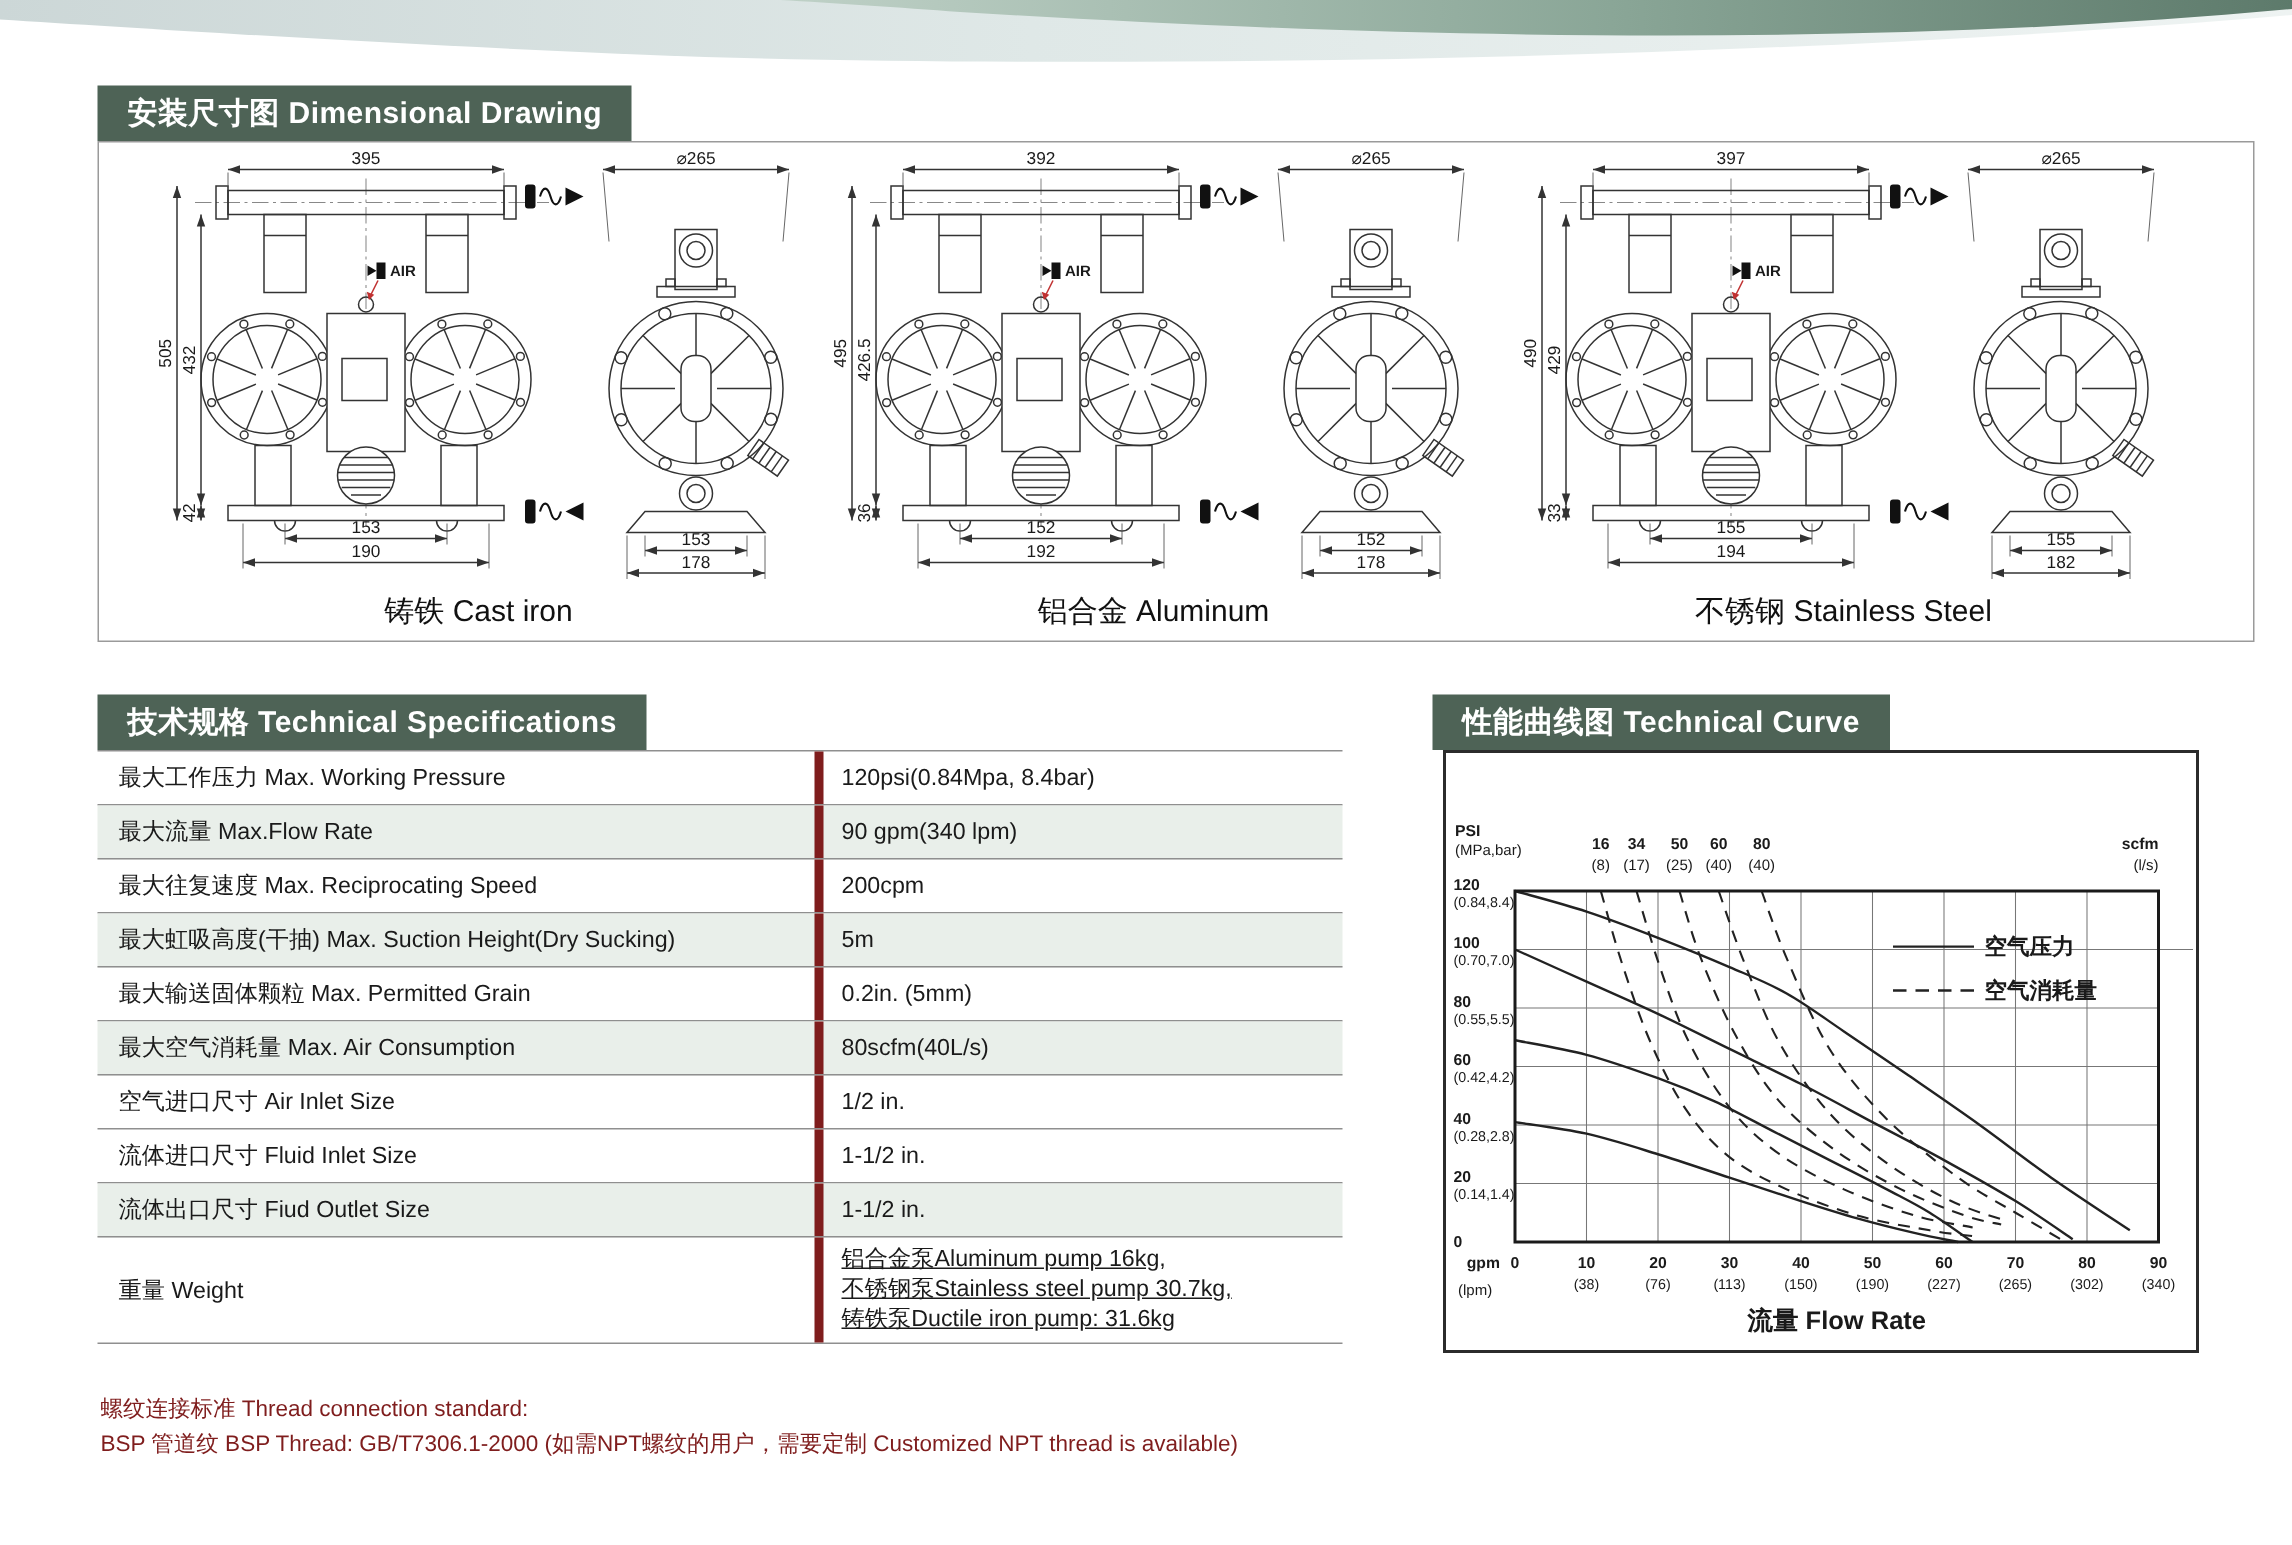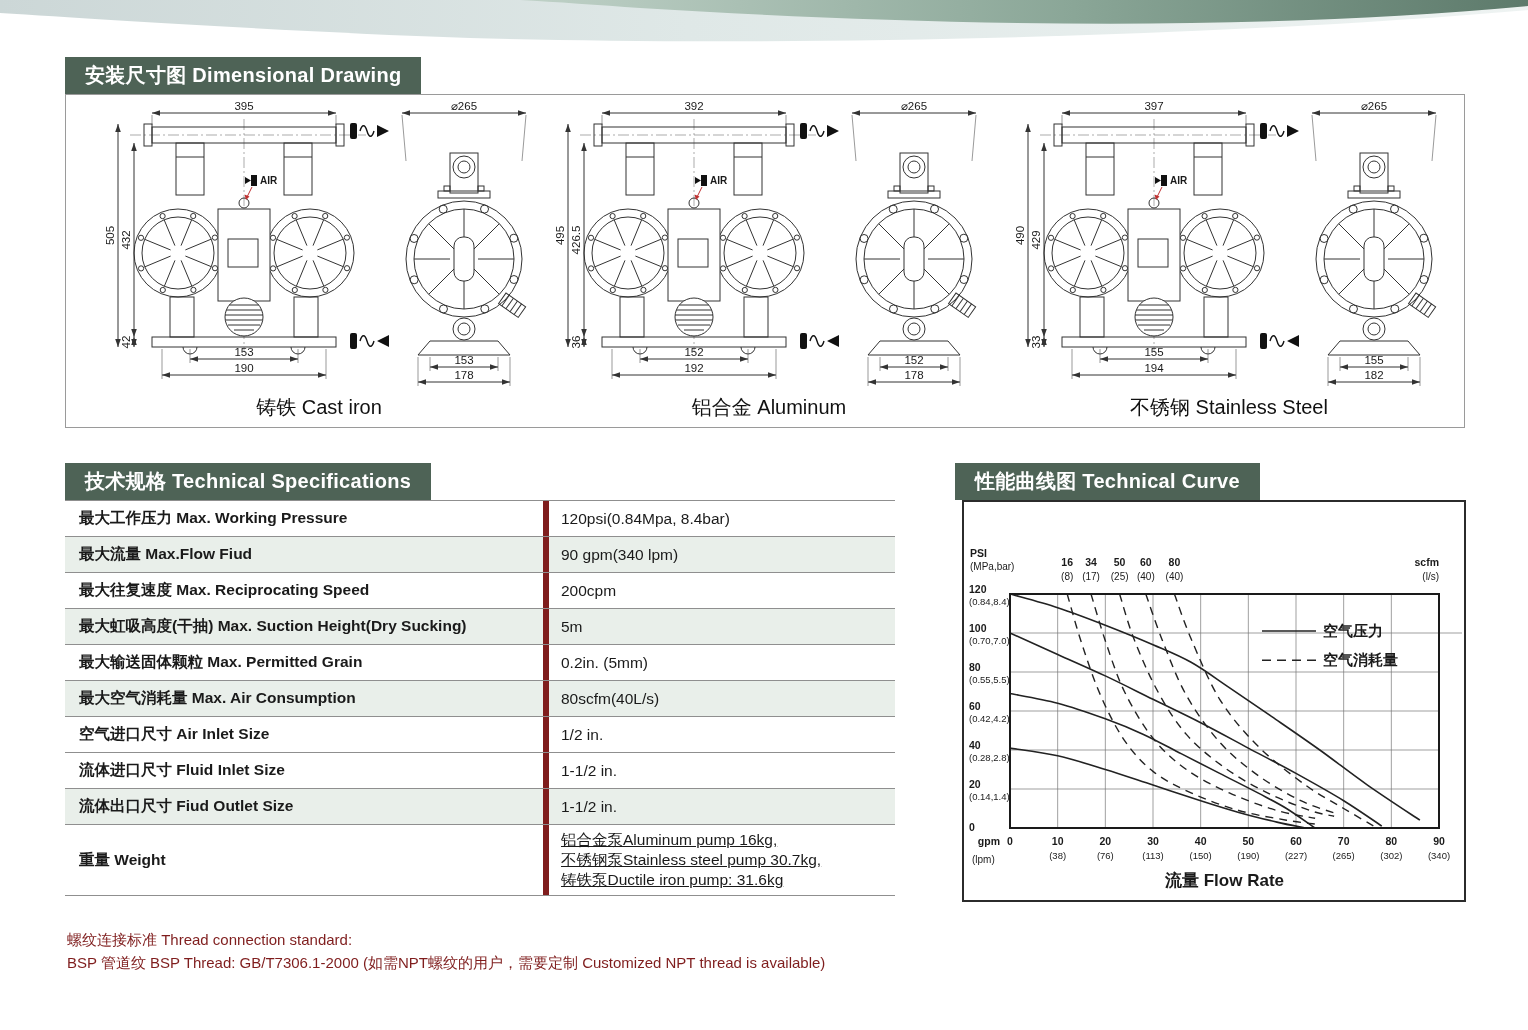--- a/index.html
+++ b/index.html
@@ -1,38 +1,38 @@
 <!DOCTYPE html>
 <html><head>
 <meta charset="utf-8">
 <style>
   html,body{margin:0;padding:0;background:#fff;}
   body{font-family:"Liberation Sans","DejaVu Sans",sans-serif;color:#1a1a1a;}
   #stage{position:relative;width:1528px;height:1030px;background:#fff;overflow:hidden;}
 
   .banner{position:absolute;left:0;top:0;width:1528px;height:48px;}
 
-  .panel{position:absolute;}
+  .panel{position:absolute;padding-left:38px;}
   .tab{position:absolute;top:0;left:0;height:37px;background:#4e6356;color:#fff;
        display:flex;align-items:center;padding:0 20px;font-size:20px;font-weight:bold;
        letter-spacing:.3px;white-space:nowrap;z-index:2;}
   .panel-border{position:absolute;left:0;right:0;top:37px;bottom:0;border:1px solid #9a9a9a;background:#fff;}
 
   
   #dim-panel{left:65px;top:57px;width:1400px;height:371px;}
   .pump-wrap{position:absolute;top:6px;width:450px;text-align:center;}
   .pump-wrap svg{display:block;margin:0 auto;}
   .pump-caption{margin-top:1px;font-size:20px;color:#111;}
 
   
   #spec-panel{left:65px;top:463px;width:830px;height:452px;}
   .spec-table{position:absolute;top:37px;left:0;width:830px;border-top:1px solid #8f8f8f;background:#fff;}
   .srow{display:flex;align-items:stretch;border-bottom:1px solid #8f8f8f;font-size:15.5px;min-height:35px;}
   .srow.alt{background:#e9efea;}
-  .srow .lbl{width:478px;display:flex;align-items:center;padding:5px 8px 5px 14px;box-sizing:border-box;font-weight:bold;}
+  .srow .lbl{width:478px;display:flex;align-items:center;padding:5px 8px 5px 14px;box-sizing:border-box;}
   .srow .val{flex:1;border-left:6px solid #7f1d1d;display:flex;align-items:center;padding:5px 8px 5px 12px;box-sizing:border-box;}
   .srow .val.col{flex-direction:column;align-items:flex-start;justify-content:center;line-height:1.3;text-decoration:underline;}
   .srow.tall{min-height:66px;}
 
   .notes{position:absolute;left:67px;top:928px;font-size:15px;line-height:1.55;color:#7f1d1d;}
 
   
   #curve-panel{left:955px;top:463px;width:510px;height:437px;}
   .chart-box{position:absolute;top:37px;left:7px;width:500px;height:398px;border:2px solid #2b2b2b;background:#fff;box-sizing:content-box;}
   .chart-box svg{display:block;}
@@ -553,21 +553,21 @@
   <div id="spec-panel" class="panel">
     <div class="tab">
       <span>技术规格 Technical Specifications</span>
     </div>
     <div class="spec-table">
       <div class="srow">
           <div class="lbl">最大工作压力  Max. Working Pressure</div>
           <div class="val">120psi(0.84Mpa, 8.4bar)</div>
         </div>
       <div class="srow alt">
-          <div class="lbl">最大流量  Max.Flow Fiud</div>
+          <div class="lbl">最大流量  Max.Flow Rate</div>
           <div class="val">90 gpm(340 lpm)</div>
         </div>
       <div class="srow">
           <div class="lbl">最大往复速度  Max. Reciprocating Speed</div>
           <div class="val">200cpm</div>
         </div>
       <div class="srow alt">
           <div class="lbl">最大虹吸高度(干抽)  Max. Suction Height(Dry Sucking)</div>
           <div class="val">5m</div>
         </div>

